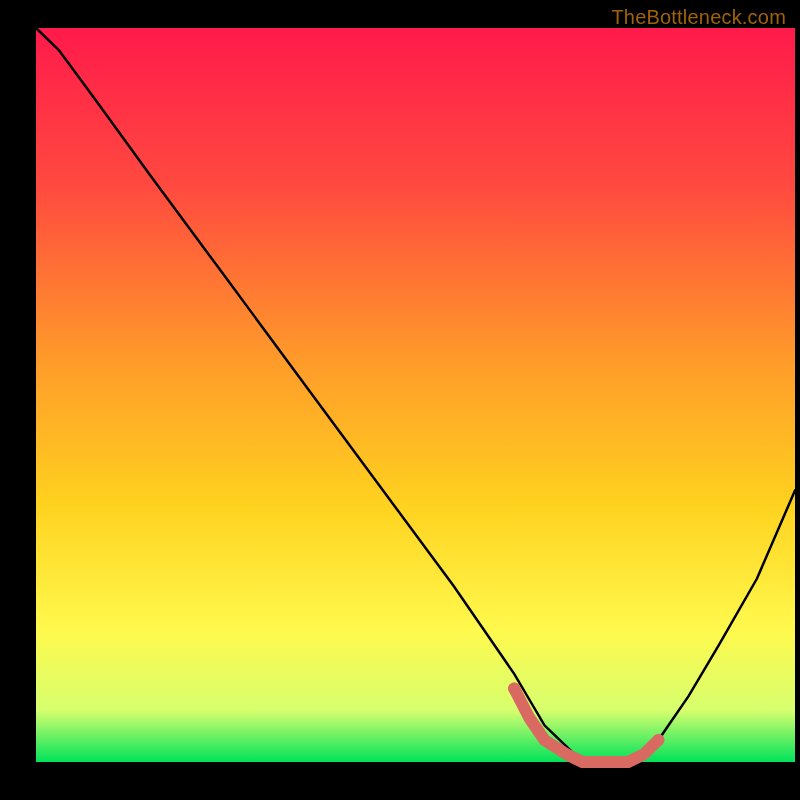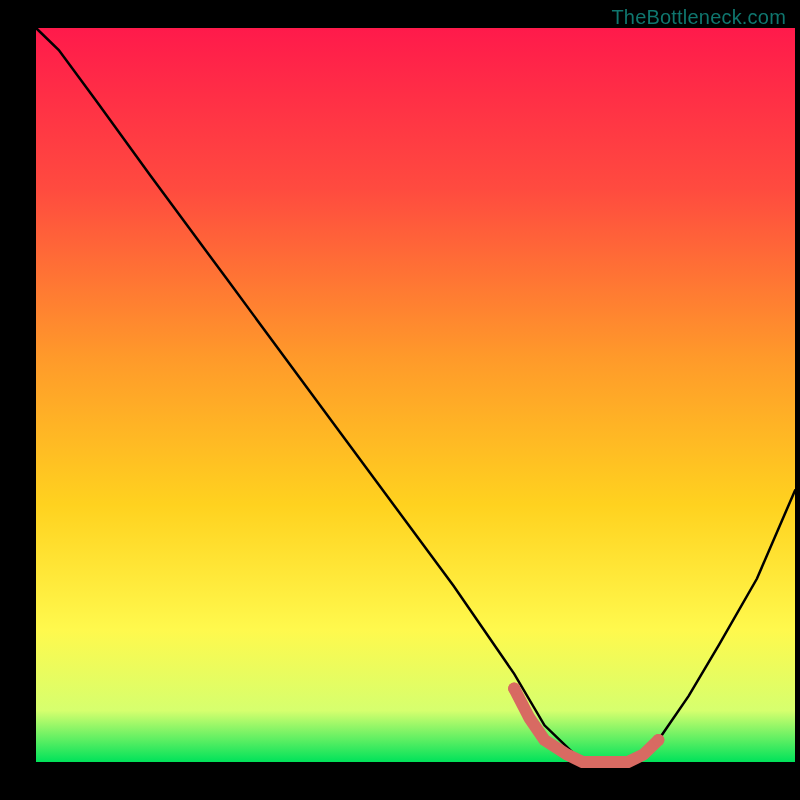--- a/index.html
+++ b/index.html
@@ -8,21 +8,21 @@
     width: 800px;
     height: 800px;
     background: #000;
     font-family: Arial, Helvetica, sans-serif;
     position: relative;
   }
   .watermark {
     position: absolute;
     top: 6px;
     right: 14px;
-    color: #0f766e;
+    color: #a16207;
     font-size: 20px;
     z-index: 10;
     letter-spacing: 0.2px;
   }
   svg { display:block; }
 </style>
 </head>
 <body>
 
 <div class="watermark">TheBottleneck.com</div>

